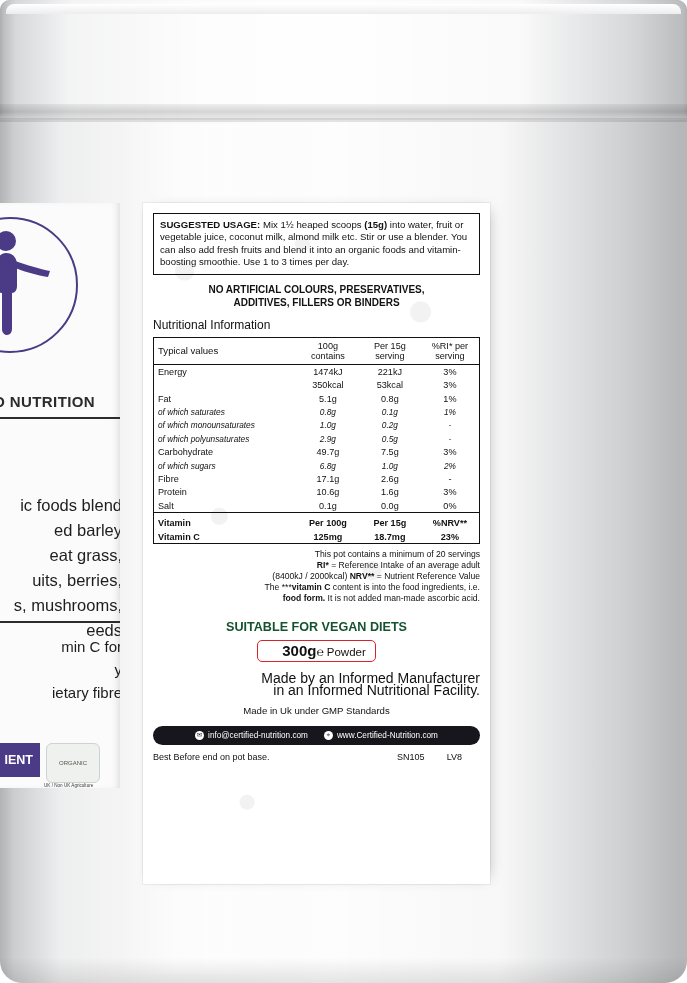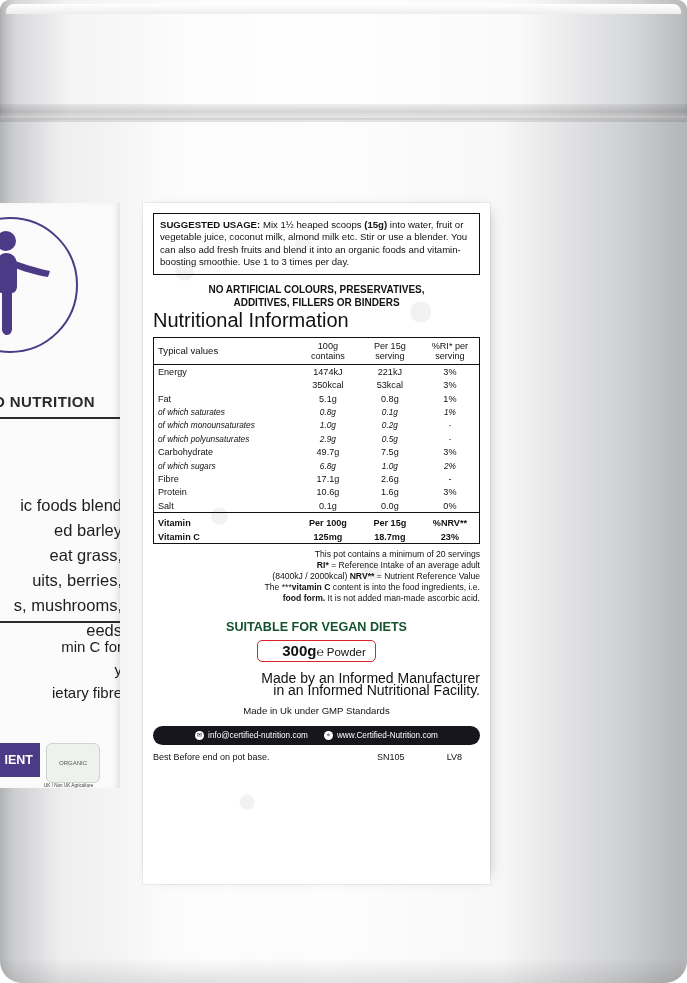--- a/index.html
+++ b/index.html
@@ -132,21 +132,21 @@
     box-sizing:border-box;
   }
   .usage b{font-weight:bold;}
 
   .noartificial{
     text-align:center;font-weight:bold;font-size:10px;line-height:13px;
     margin-top:8px;color:#111;
   }
 
   .ni-title{
-    font-size:20px;color:#111;margin-bottom:5px;
+    font-size:12px;color:#111;margin-top:9px;margin-bottom:5px;
   }
 
   table.nut{
     width:100%;border-collapse:collapse;font-size:9.1px;color:#111;
     border:1px solid #111;table-layout:fixed;
   }
   table.nut td,table.nut th{padding:0 4px;height:13.4px;vertical-align:middle;}
   table.nut thead th{
     font-weight:normal;text-align:center;font-size:9.1px;line-height:10.5px;
     border-bottom:1px solid #111;height:26px;
@@ -187,21 +187,21 @@
     margin-top:10px;height:19px;border-radius:10px;background:#17161c;color:#fff;
     display:flex;align-items:center;justify-content:center;gap:16px;font-size:8.2px;
   }
   .contact .pill{display:flex;align-items:center;gap:4px;}
   .dot-icon{
     width:9px;height:9px;border-radius:50%;background:#fff;color:#17161c;
     display:inline-flex;align-items:center;justify-content:center;font-size:6.5px;line-height:1;
   }
 
   .bottomrow{
-    display:flex;align-items:center;margin-top:7px;font-size:9px;color:#111;gap:20px;
+    display:flex;align-items:center;margin-top:7px;font-size:9px;color:#111;
   }
   .bb-left{flex:1;}
   .bb-code{margin-right:22px;}
   .bb-lv{margin-right:18px;}
 
   .watermark{
     position:absolute;left:0;top:0;width:347px;height:681px;pointer-events:none;
     opacity:.055;
     background:
       radial-gradient(circle at 12% 10%, #2a2a2a 0 9px, transparent 10px),

